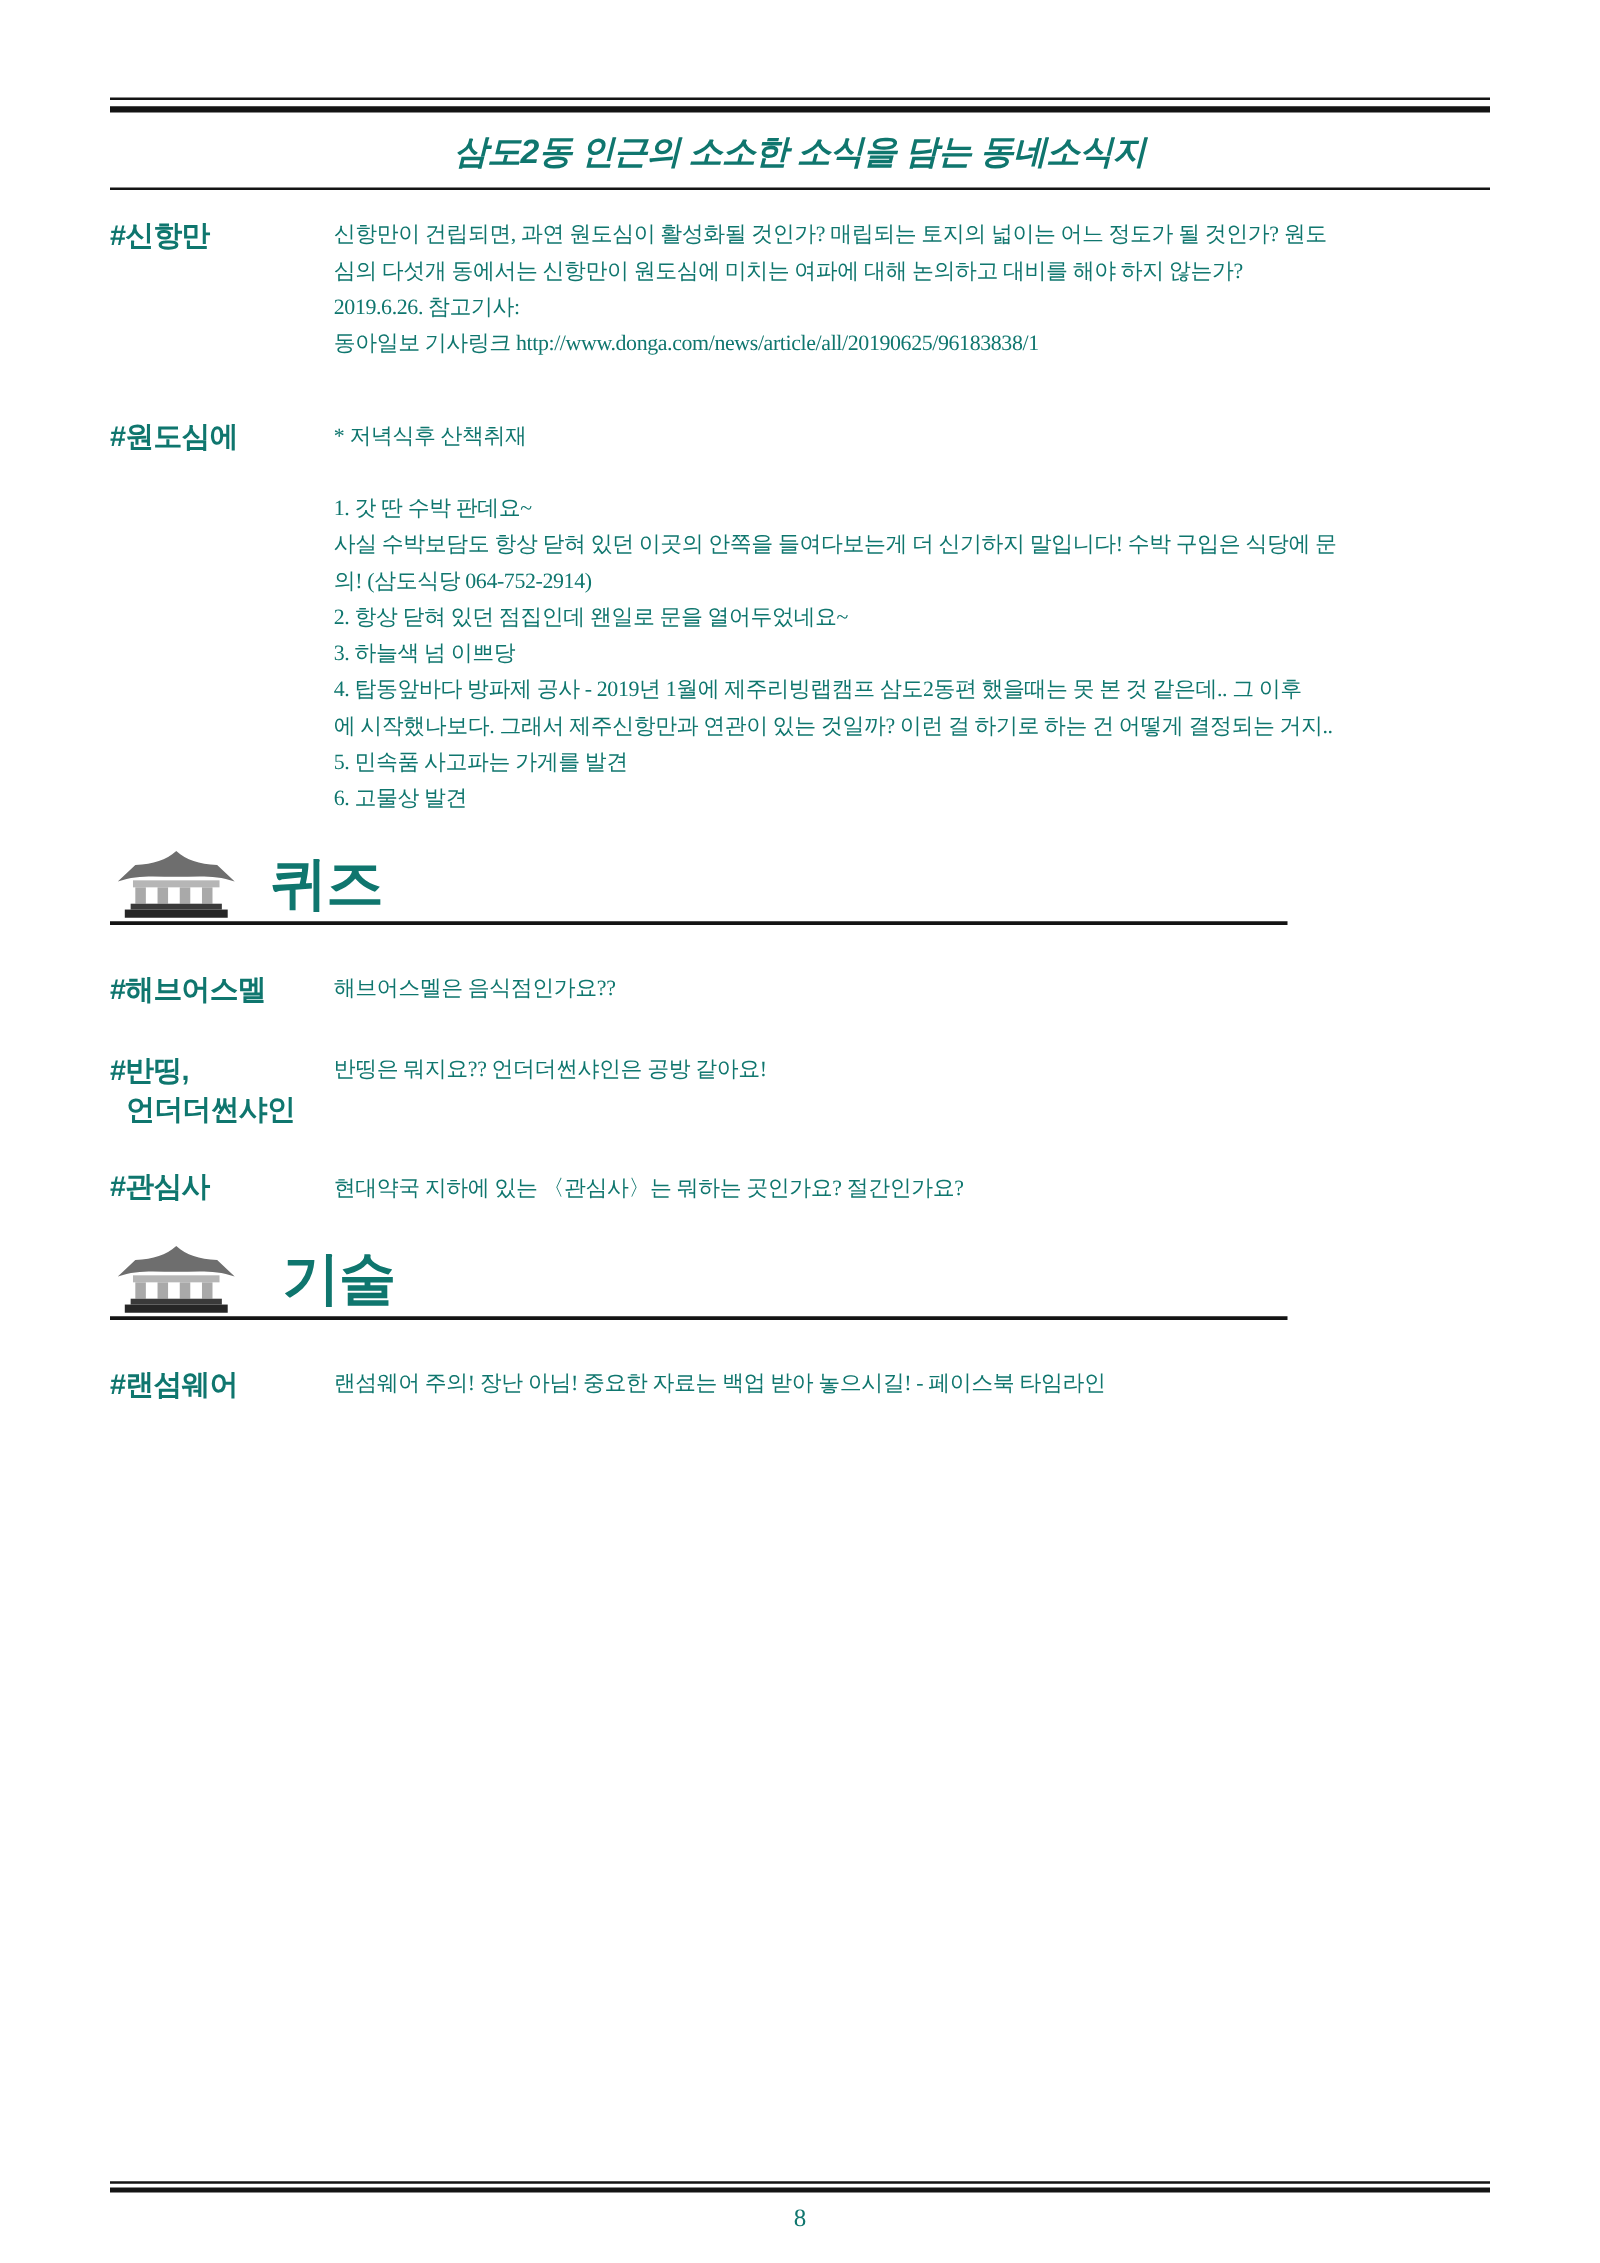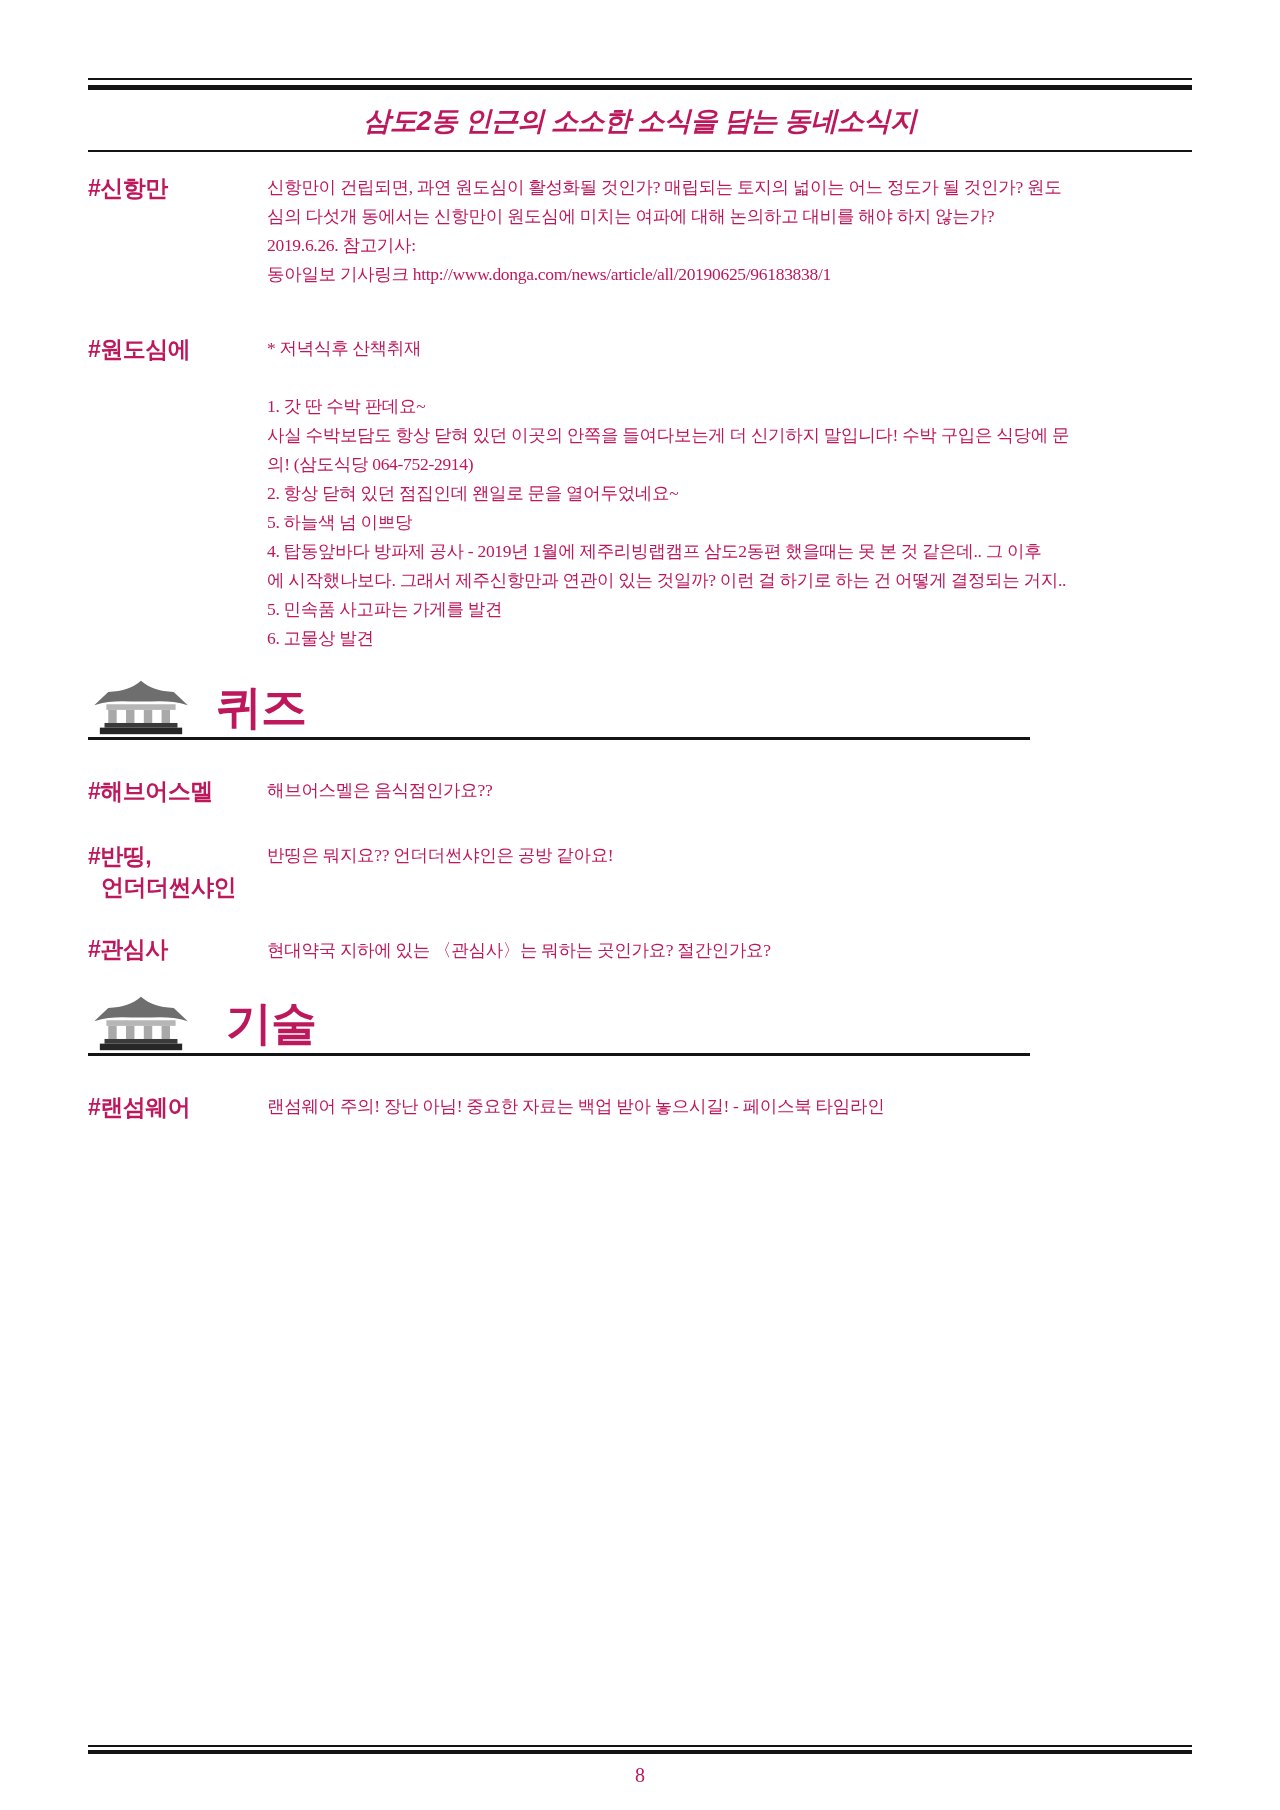--- a/index.html
+++ b/index.html
@@ -6,21 +6,21 @@
     margin: 0;
     padding: 0;
     background: #ffffff;
   }
   .page {
     position: relative;
     width: 1280px;
     height: 1810px;
     background: #ffffff;
     overflow: hidden;
-    color: #be185d;
+    color: #0f766e;
     font-family: "Liberation Serif", "DejaVu Serif", serif;
   }
 
   
   .masthead { margin: 78px 88px 0 88px; }
   .rule-thin  { height: 2px; background: #141414; }
   .rule-thick { height: 5px; background: #141414; margin-top: 5px; }
   .masthead-title {
     text-align: center;
     font-family: "Liberation Sans", "DejaVu Sans", sans-serif;
@@ -66,21 +66,21 @@
     align-items: flex-end;
     gap: 22px;
     height: 58px;
     border-bottom: 3px solid #141414;
   }
   .band-quiz  { margin-top: 26px; }
   .band-tech  { margin-top: 30px; gap: 32px; }
   .pavilion { display: block; line-height: 0; }
   .pavilion svg { display: block; }
   .section-title {
-    font-family: Liberation Sans, sans-serif;
+    font-family: Liberation Serif, serif;
     font-weight: bold;
     font-size: 46px;
     line-height: 1;
     letter-spacing: -1px;
     padding-bottom: 7px;
   }
 
   
   .page-footer { position: absolute; left: 88px; right: 88px; top: 1745px; }
   .footer-rule-thin  { height: 2px; background: #141414; }
@@ -122,21 +122,21 @@
       <div class="entry-tag">
           <div class="tag-line">#원도심에</div>
         </div>
       <div class="entry-body">
           <div class="body-line">* 저녁식후 산책취재</div>
           <div class="body-line"></div>
           <div class="body-line">1. 갓 딴 수박 판데요~</div>
           <div class="body-line">사실 수박보담도 항상 닫혀 있던 이곳의 안쪽을 들여다보는게 더 신기하지 말입니다! 수박 구입은 식당에 문</div>
           <div class="body-line">의! (삼도식당 064-752-2914)</div>
           <div class="body-line">2. 항상 닫혀 있던 점집인데 왠일로 문을 열어두었네요~</div>
-          <div class="body-line">5. 하늘색 넘 이쁘당</div>
+          <div class="body-line">3. 하늘색 넘 이쁘당</div>
           <div class="body-line">4. 탑동앞바다 방파제 공사 - 2019년 1월에 제주리빙랩캠프 삼도2동편 했을때는 못 본 것 같은데.. 그 이후</div>
           <div class="body-line">에 시작했나보다. 그래서 제주신항만과 연관이 있는 것일까? 이런 걸 하기로 하는 건 어떻게 결정되는 거지..</div>
           <div class="body-line">5. 민속품 사고파는 가게를 발견</div>
           <div class="body-line">6. 고물상 발견</div>
         </div>
     </section>
 
     <div class="section-band band-quiz">
       <span class="pavilion">
         <svg width="106" height="58" viewBox="0 0 110 62" xmlns="http://www.w3.org/2000/svg">

